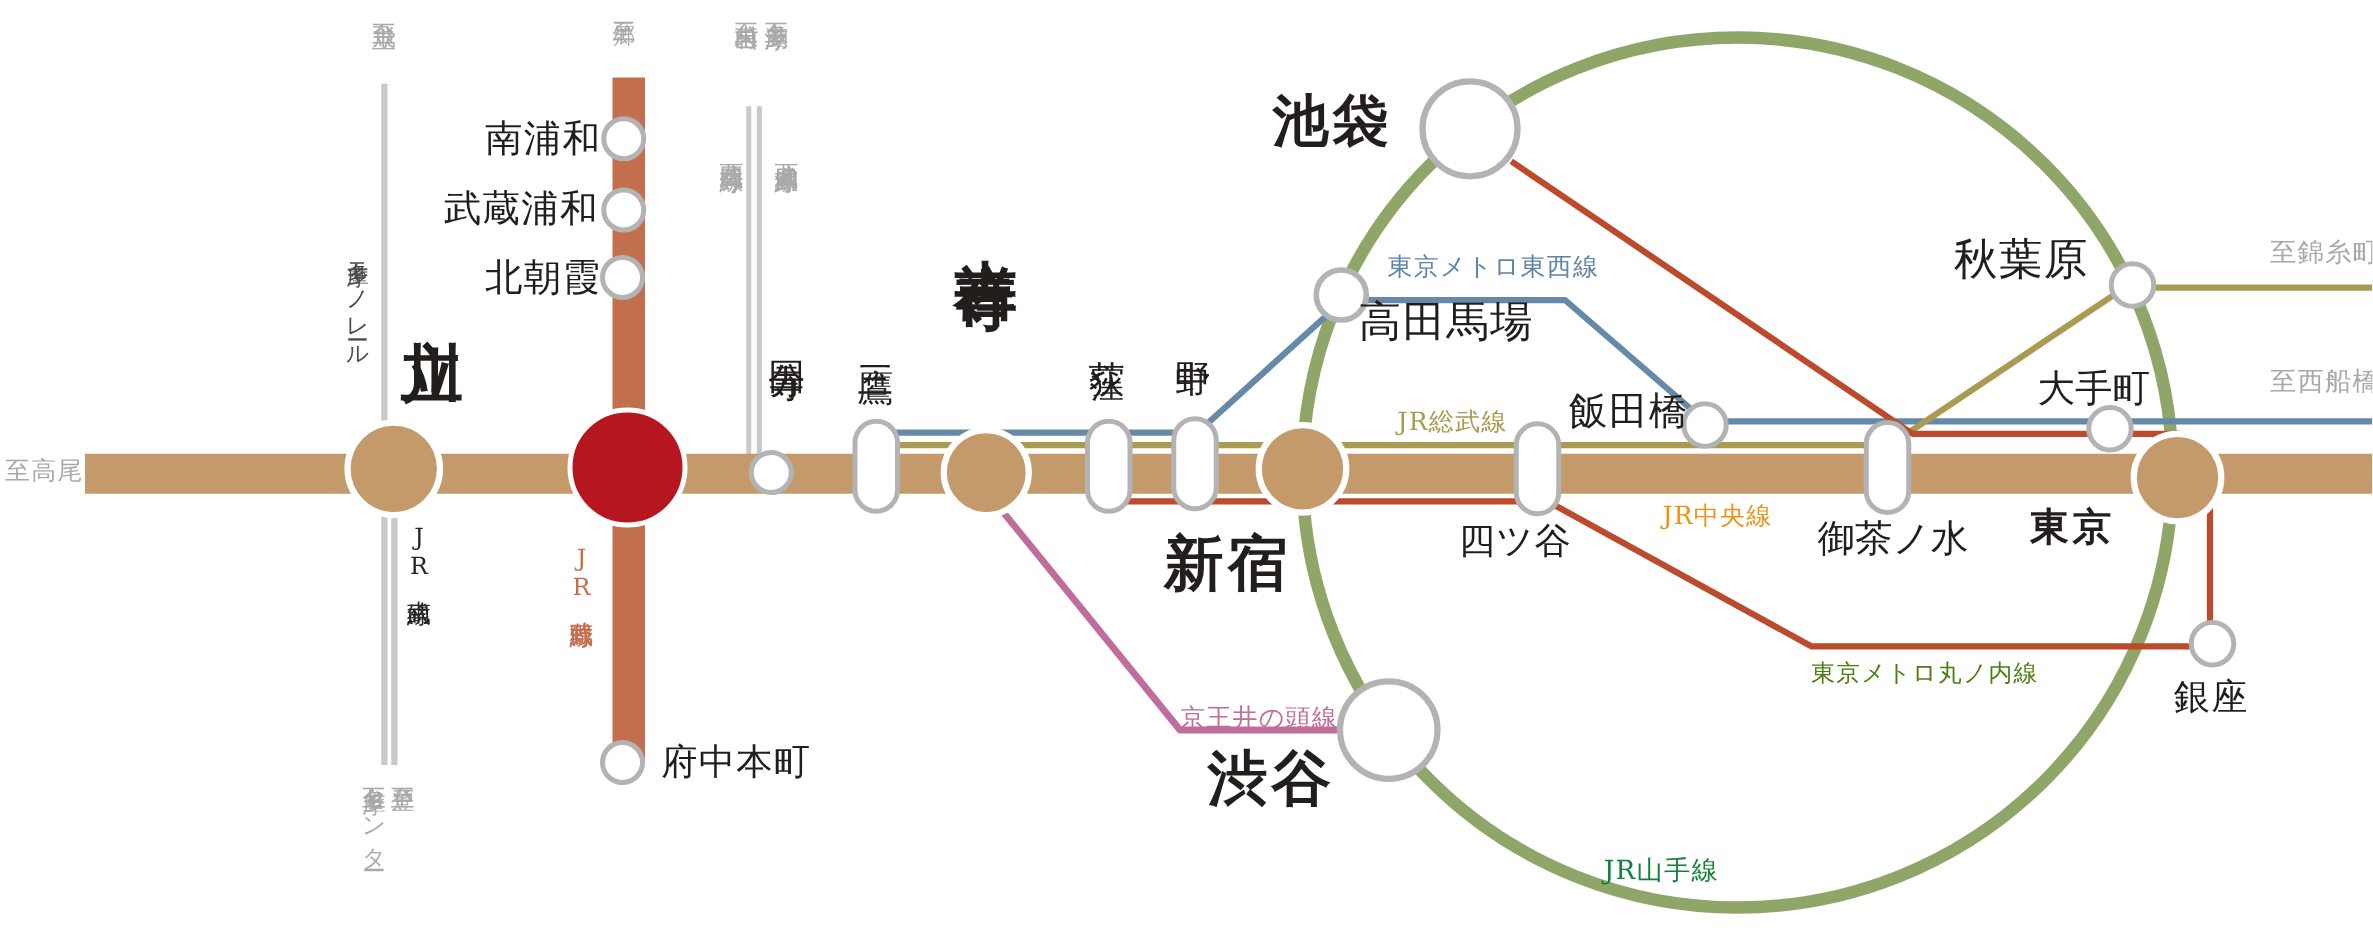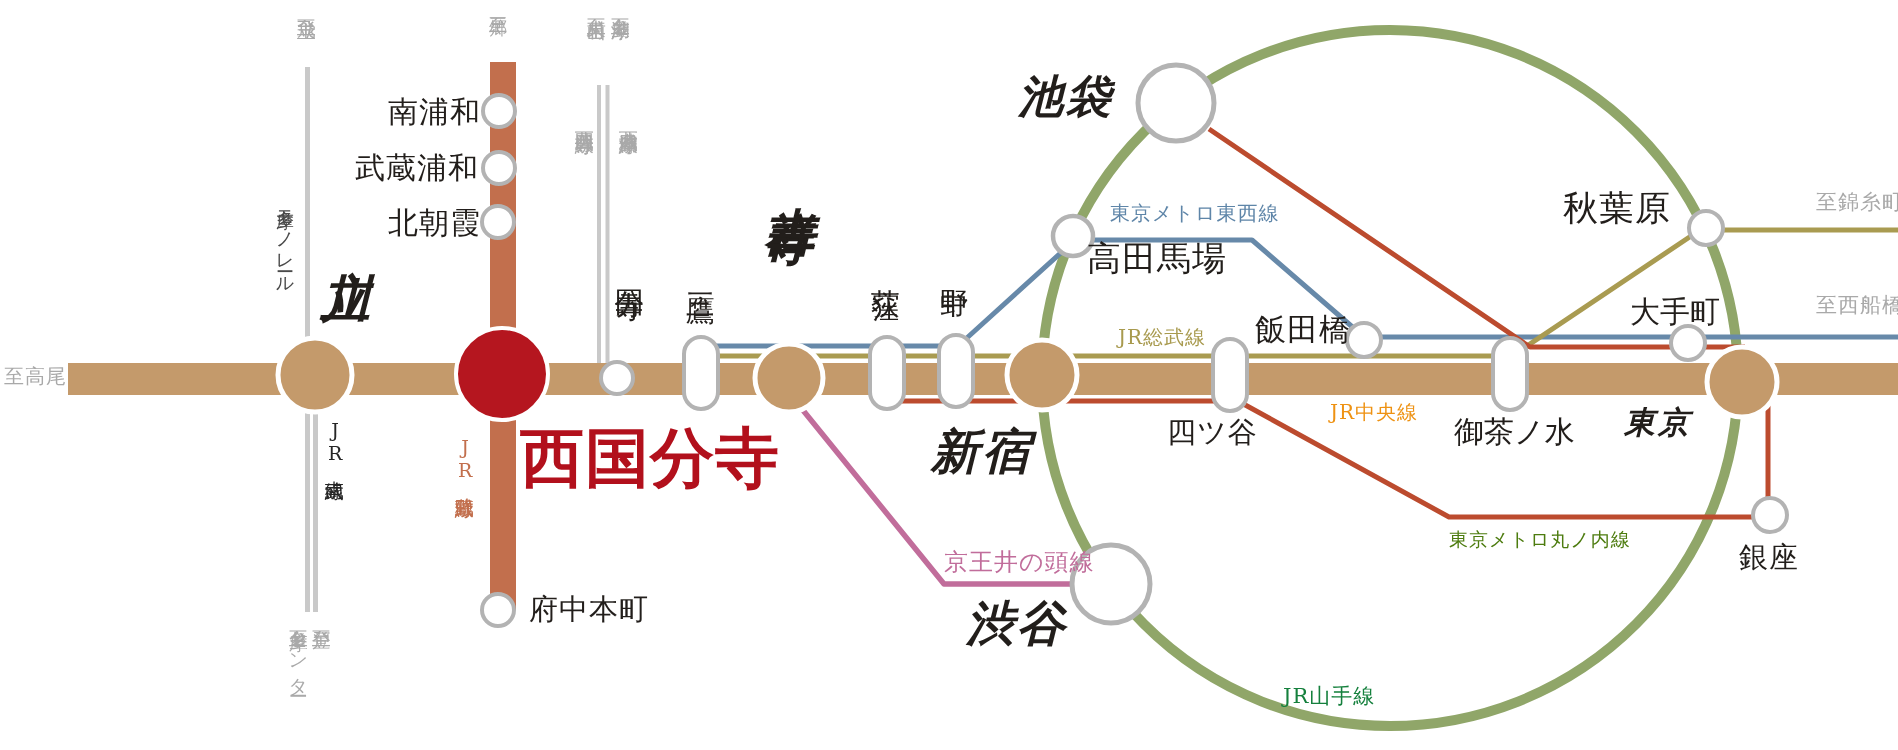--- a/index.html
+++ b/index.html
@@ -4,21 +4,21 @@
 <style>
   html,body{margin:0;padding:0;background:#ffffff;}
   #map{position:relative;width:1898px;height:750px;overflow:hidden;background:#fff;
        font-family:"DejaVu Serif","Liberation Serif",serif;}
   #rails{position:absolute;left:0;top:0;}
   .lbl{position:absolute;color:#221E1B;white-space:nowrap;line-height:1.06;
        font-family:"DejaVu Serif","Liberation Serif",serif;letter-spacing:1px;}
   .v{writing-mode:vertical-rl;text-orientation:mixed;}
   .vu{writing-mode:vertical-rl;text-orientation:upright;}
   .gray{color:#A9A9A9;}
-  .big{font-weight:600;letter-spacing:3px;font-style:italic;}
+  .big{font-weight:600;letter-spacing:3px;}
 </style>
 </head>
 <body>
 
 <div id="map">
 
   <svg id="rails" width="1898" height="750" viewBox="0 0 1898 750">
 
     <circle cx="1390" cy="378" r="348" fill="none" stroke="#90A669" stroke-width="10"></circle>
 
@@ -81,25 +81,24 @@
 
   <div class="lbl v" style="left:276px;top:196px;font-size:18px;color:#4a4a4a;">多摩モノレール</div>
   <div class="lbl vu" style="left:325px;top:419px;font-size:19px;color:#262626;">JR南武線</div>
   <div class="lbl vu" style="left:455px;top:436px;font-size:19px;color:#C26F4D;">JR武蔵野線</div>
   <div class="lbl gray v" style="left:575px;top:116px;font-size:19px;">西武国分寺線</div>
   <div class="lbl gray v" style="left:619px;top:116px;font-size:19px;">西武多摩湖線</div>
   <div class="lbl" style="left:1110px;top:203px;font-size:20px;color:#5E85A8;">東京メトロ東西線</div>
   <div class="lbl" style="left:1118px;top:327px;font-size:20px;color:#A89A4E;">JR総武線</div>
   <div class="lbl" style="left:1330px;top:402px;font-size:20px;color:#EE9213;">JR中央線</div>
   <div class="lbl" style="left:1449px;top:529px;font-size:19px;color:#4d7c0f;">東京メトロ丸ノ内線</div>
-  <div class="lbl" style="left:944px;top:550px;font-size:24px;color:#C16D9B;">京王井の頭線</div>
+  <div class="lbl" style="left:944px;top:564px;font-size:20px;color:#C16D9B;">京王井の頭線</div>
   <div class="lbl" style="left:1283px;top:685px;font-size:21px;color:#15803d;">JR山手線</div>
 
   <div class="lbl big v" style="left:320px;top:230px;font-size:50px;">立川</div>
-  <div class="lbl" style="left:520px;top:424px;font-size:64px;font-weight:700;color:#B2101C;letter-spacing:1px;">西国分寺</div>
   <div class="lbl" style="left:388px;top:96px;font-size:30px;">南浦和</div>
   <div class="lbl" style="left:355px;top:152px;font-size:30px;">武蔵浦和</div>
   <div class="lbl" style="left:388px;top:207px;font-size:30px;">北朝霞</div>
   <div class="lbl" style="left:529px;top:594px;font-size:29px;">府中本町</div>
   <div class="lbl v" style="left:614px;top:266px;font-size:29px;">国分寺</div>
   <div class="lbl v" style="left:685px;top:270px;font-size:29px;">三鷹</div>
   <div class="lbl big v" style="left:763px;top:167px;font-size:50px;">吉祥寺</div>
   <div class="lbl v" style="left:870px;top:266px;font-size:29px;">荻窪</div>
   <div class="lbl v" style="left:939px;top:266px;font-size:29px;">中野</div>
   <div class="lbl big" style="left:931px;top:426px;font-size:48px;">新宿</div>

